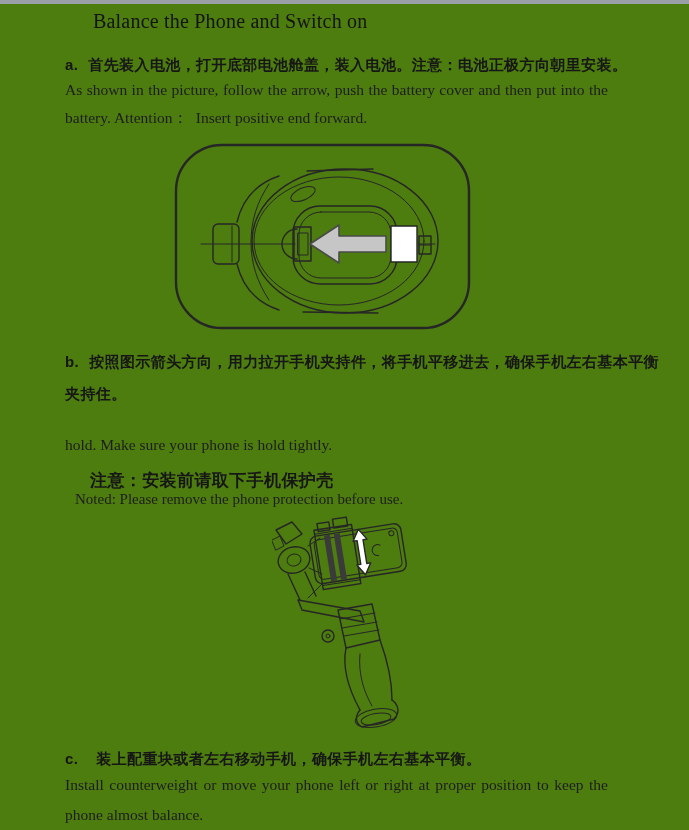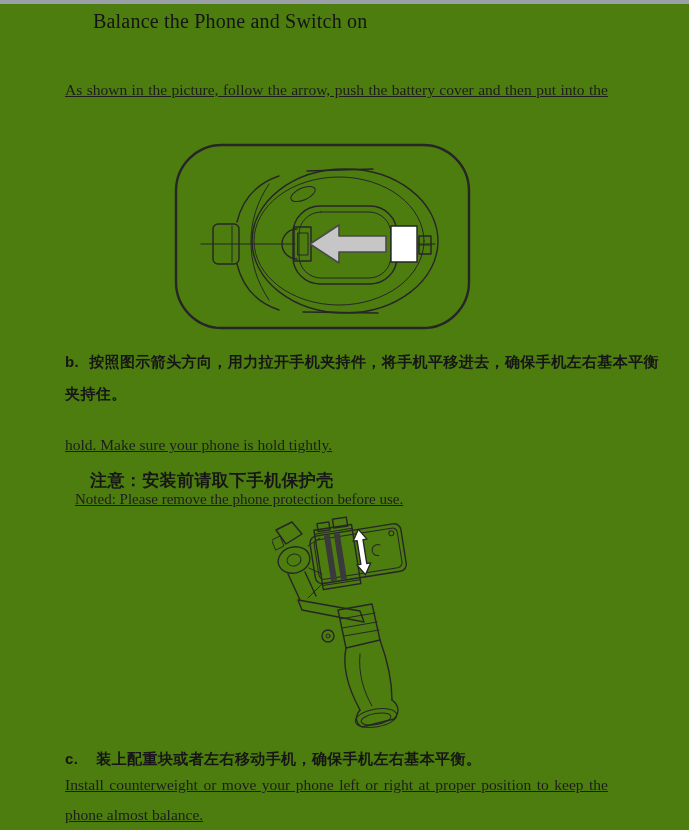--- a/index.html
+++ b/index.html
@@ -24,21 +24,20 @@
     font-family:"Liberation Sans","DejaVu Sans",sans-serif;
     font-weight:600;font-size:15px;color:#161616;
     letter-spacing:.4px;white-space:nowrap;
   }
   .zh .marker{display:inline-block;margin-right:10px;font-weight:600;}
   .zh .marker.wide{margin-right:18px;}
   .en{
     left:65px;
     font-size:15.5px;color:#1d1d1d;
     white-space:pre-wrap;
-    text-decoration:underline;
   }
   .just{
     width:543px;
     text-align:justify;
     text-align-last:justify;
     white-space:normal;
   }
   .note-zh{
     left:90px;
     font-family:"Liberation Sans","DejaVu Sans",sans-serif;
@@ -50,21 +49,25 @@
   .lineart{stroke:#262626;fill:none;stroke-width:1.4;stroke-linejoin:round;stroke-linecap:round;}
   .thin{stroke-width:1;}
 </style>
 </head>
 <body>
 
 <div class="page">
 
   <h1 class="abs title">Balance the Phone and Switch on</h1>
 
+  <div class="abs zh" style="top:52px;">
+    <span class="marker">a.</span><span>首先装入电池，打开底部电池舱盖，装入电池。注意：电池正极方向朝里安装。</span>
+  </div>
   <div class="abs en just" style="top:77px;">As shown in the picture, follow the arrow, push the battery cover and then put into the</div>
+  <div class="abs en" style="top:104px;">battery. Attention：  Insert positive end forward.</div>
 
   <svg class="abs" style="left:173px;top:138px;" width="299" height="189" viewBox="0 0 299 189">
     <g class="lineart">
 
       <rect x="3" y="3" width="293" height="183" rx="46" stroke-width="2.4"></rect>
 
       <ellipse cx="172" cy="99" rx="93" ry="72"></ellipse>
       <ellipse class="thin" cx="166" cy="99" rx="85" ry="64"></ellipse>
       <line x1="134" y1="29" x2="200" y2="27"></line>
       <line x1="130" y1="170" x2="205" y2="171"></line>

